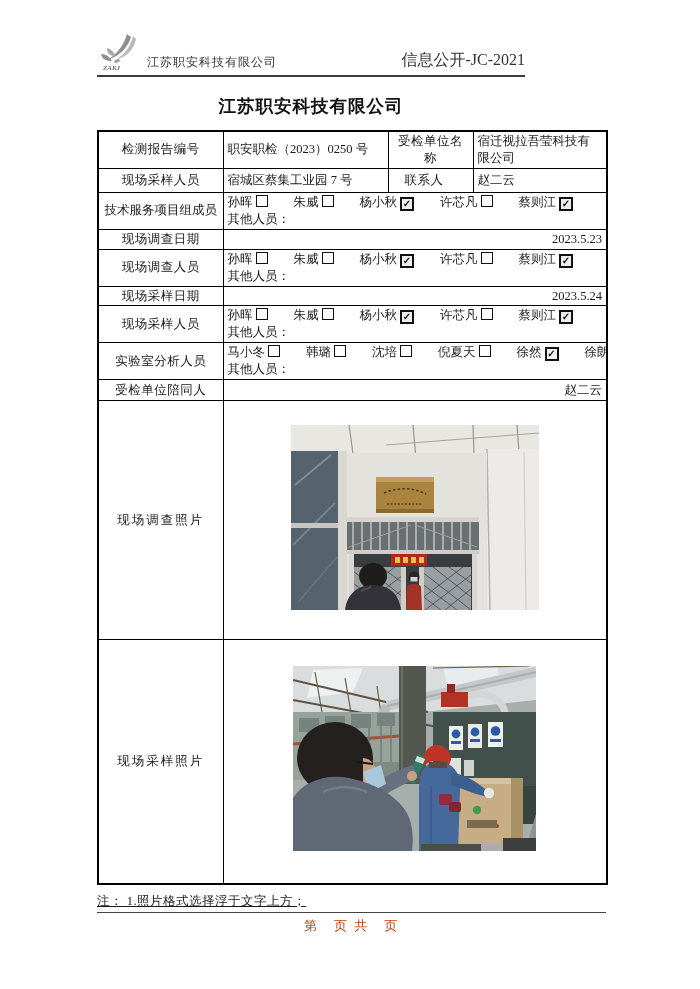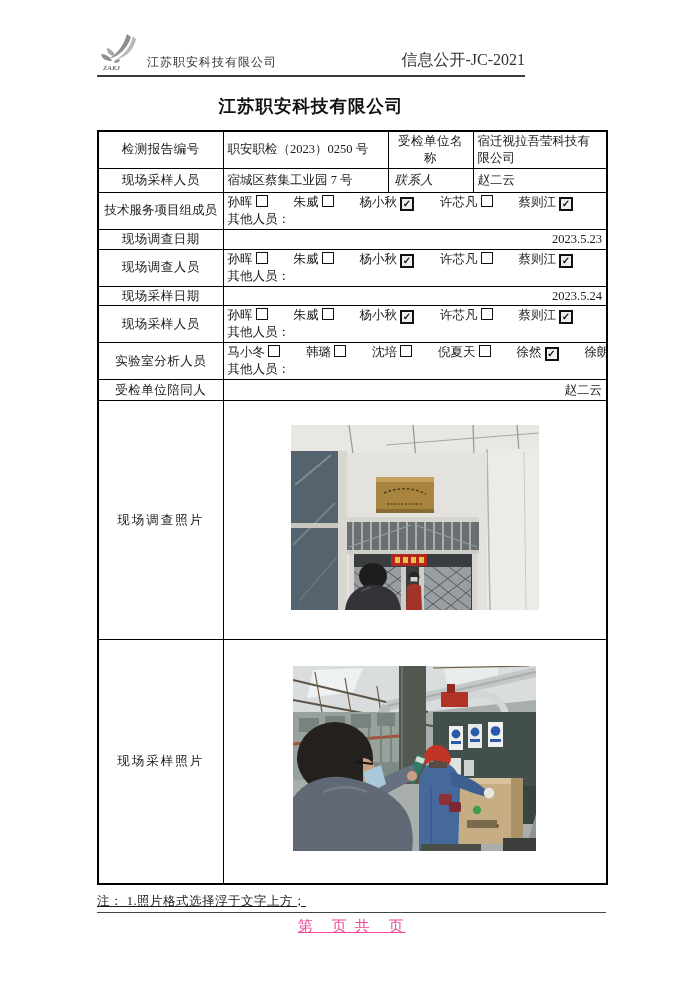--- a/index.html
+++ b/index.html
@@ -46,21 +46,21 @@
     border:1.4px solid #111;margin-left:3px;vertical-align:-1px;
     font-size:10px;line-height:9px;text-align:center;color:#111;
     box-sizing:content-box;background:#fff;
   }
   .cb.checked{border-width:2px;font-weight:bold;background:#efefef;}
 
   
   .note{font-size:12.5px;margin-top:8px;letter-spacing:0.5px;text-decoration:underline;}
   .footer{position:absolute;left:97px;top:912px;width:509px;text-align:center;}
   .footer-line{border-top:1.2px solid #444;margin-bottom:4px;}
-  .footer-text{font-size:15px;color:#ec4899;letter-spacing:2px;text-decoration:underline;}
+  .footer-text{font-size:13px;color:#c2410c;letter-spacing:2px;}
 
   .photo-frame{display:inline-block;line-height:0;}
 </style>
 </head>
 <body>
 
 <div class="page">
   <div class="content">
 
     <div class="hdr">
@@ -92,21 +92,21 @@
           <tr style="height:35px">
         <td class="lbl">检测报告编号</td>
         <td class="val">职安职检（2023）0250 号</td>
         <td class="lbl">受检单位名称</td>
         <td class="val">宿迁视拉吾莹科技有限公司</td>
       </tr>
 
       <tr style="height:24px">
         <td class="lbl">现场采样人员</td>
         <td class="val">宿城区蔡集工业园 7 号</td>
-        <td class="lbl" style="text-align:left;padding-left:6px;font-style:italic;">联系人</td>
+        <td class="lbl" style="text-align:left;padding-left:16px;">联系人</td>
         <td class="val">赵二云</td>
       </tr>
 
       <tr style="height:22px">
         <td class="lbl" style="letter-spacing:0;">技术服务项目组成员</td>
         <td class="val" colspan="3">
           <span class="cbrow"><span class="cb-item"><span>孙晖</span><span class="cb"></span></span><span class="cb-item"><span>朱威</span><span class="cb"></span></span><span class="cb-item"><span>杨小秋</span><span class="cb checked">✓</span></span><span class="cb-item"><span>许芯凡</span><span class="cb"></span></span><span class="cb-item"><span>蔡则江</span><span class="cb checked">✓</span></span></span><span>其他人员：</span>
         </td>
       </tr>
 

